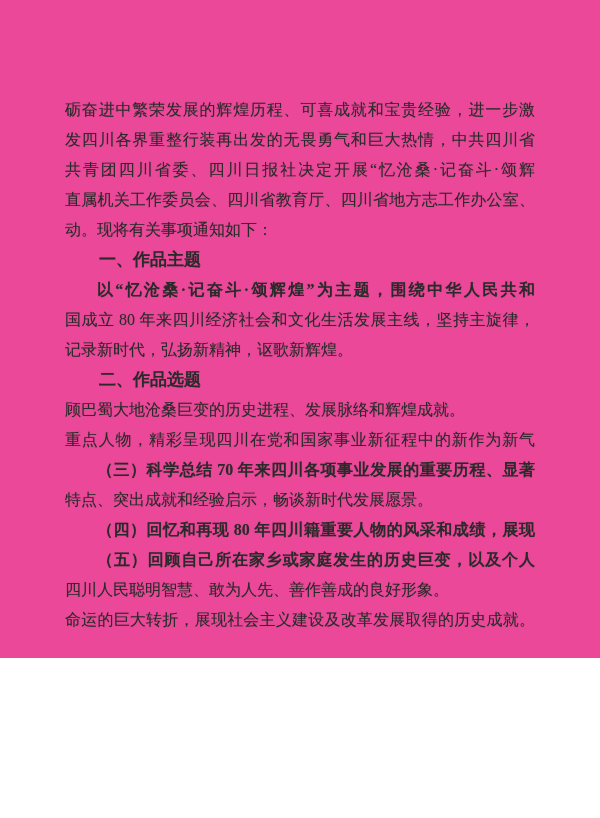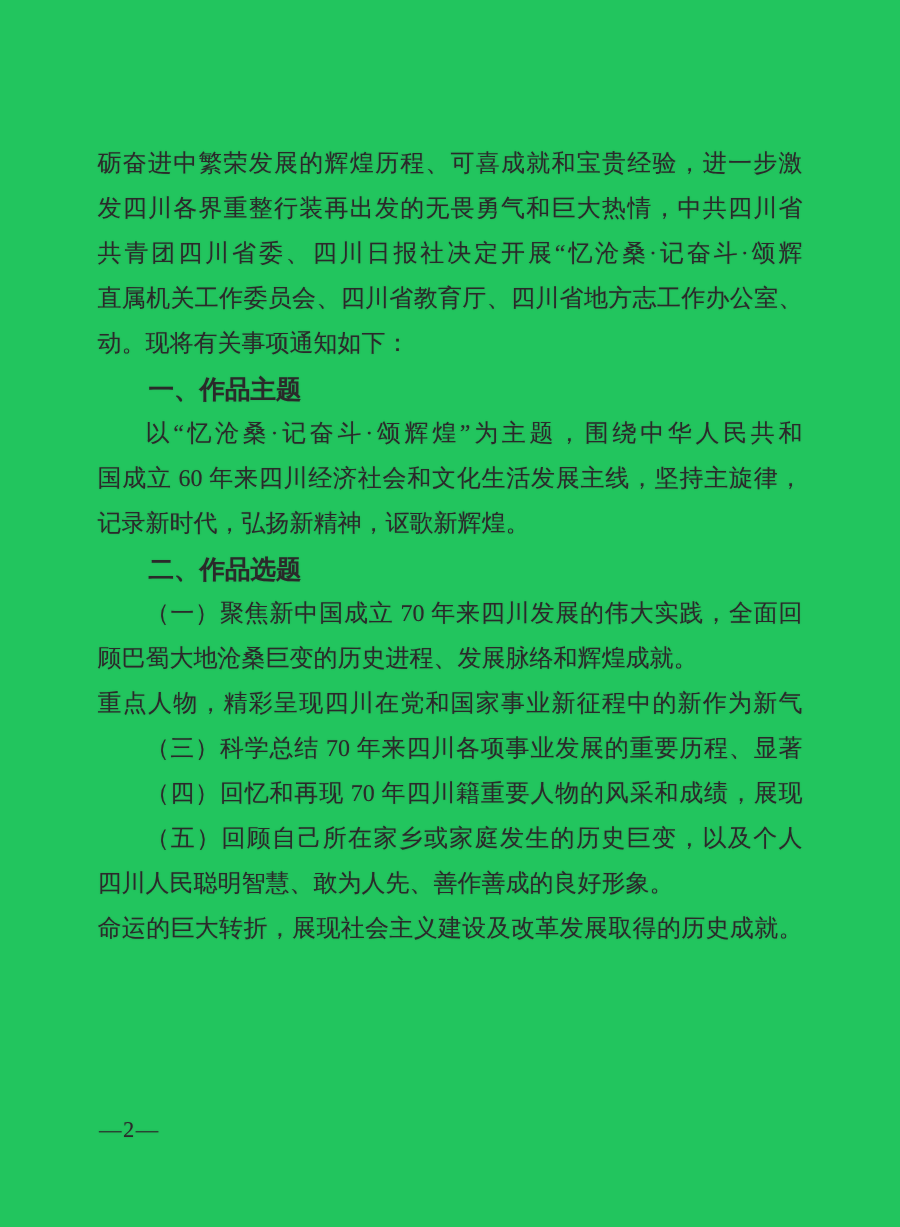--- a/index.html
+++ b/index.html
@@ -3,22 +3,22 @@
 <meta charset="utf-8">
 <style>
   html, body {
     margin: 0;
     padding: 0;
     background: #ffffff;
   }
   .page {
     position: relative;
     width: 600px;
-    height: 818px;
-    background: #22c55e;
+    height: 658px;
+    background: #ec4899;
     overflow: hidden;
     font-family: "Liberation Serif", serif;
     color: #2a2a2a;
   }
   .doc-body {
     position: absolute;
     left: 65px;
     top: 95px;
     width: 470px;
     font-size: 16px;
@@ -31,20 +31,21 @@
     text-align-last: justify;
     text-justify: inter-character;
     text-shadow: 0 0 1px rgba(60,60,60,0.35);
   }
   .line.left {
     text-align: right;
     text-align-last: left;
   }
   .line.indent {
     text-indent: 2em;
+    font-weight: bold;
   }
   .line.heading {
     font-family: "Liberation Sans", sans-serif;
     font-weight: 700;
     font-size: 17px;
     text-align: center;
     text-align-last: left;
   }
   .page-number {
     position: absolute;
@@ -63,26 +64,26 @@
 
 <div class="page">
   <div class="doc-body">
       <div class="line">砺奋进中繁荣发展的辉煌历程、可喜成就和宝贵经验，进一步激</div>
       <div class="line">发四川各界重整行装再出发的无畏勇气和巨大热情，中共四川省</div>
       <div class="line">共青团四川省委、四川日报社决定开展“忆沧桑·记奋斗·颂辉</div>
       <div class="line">直属机关工作委员会、四川省教育厅、四川省地方志工作办公室、</div>
       <div class="line left">动。现将有关事项通知如下：</div>
       <div class="line heading indent">一、作品主题</div>
       <div class="line indent">以“忆沧桑·记奋斗·颂辉煌”为主题，围绕中华人民共和</div>
-      <div class="line">国成立 60 年来四川经济社会和文化生活发展主线，坚持主旋律，</div>
+      <div class="line">国成立 80 年来四川经济社会和文化生活发展主线，坚持主旋律，</div>
       <div class="line left">记录新时代，弘扬新精神，讴歌新辉煌。</div>
       <div class="line heading indent">二、作品选题</div>
-      <div class="line indent">（一）聚焦新中国成立 70 年来四川发展的伟大实践，全面回</div>
       <div class="line left">顾巴蜀大地沧桑巨变的历史进程、发展脉络和辉煌成就。</div>
       <div class="line">重点人物，精彩呈现四川在党和国家事业新征程中的新作为新气</div>
       <div class="line indent">（三）科学总结 70 年来四川各项事业发展的重要历程、显著</div>
-      <div class="line indent">（四）回忆和再现 70 年四川籍重要人物的风采和成绩，展现</div>
+      <div class="line left">特点、突出成就和经验启示，畅谈新时代发展愿景。</div>
+      <div class="line indent">（四）回忆和再现 80 年四川籍重要人物的风采和成绩，展现</div>
       <div class="line indent">（五）回顾自己所在家乡或家庭发生的历史巨变，以及个人</div>
       <div class="line left">四川人民聪明智慧、敢为人先、善作善成的良好形象。</div>
       <div class="line">命运的巨大转折，展现社会主义建设及改革发展取得的历史成就。</div>
     </div>
   <div class="page-number">—2—</div>
 </div>
 
 </body></html>

